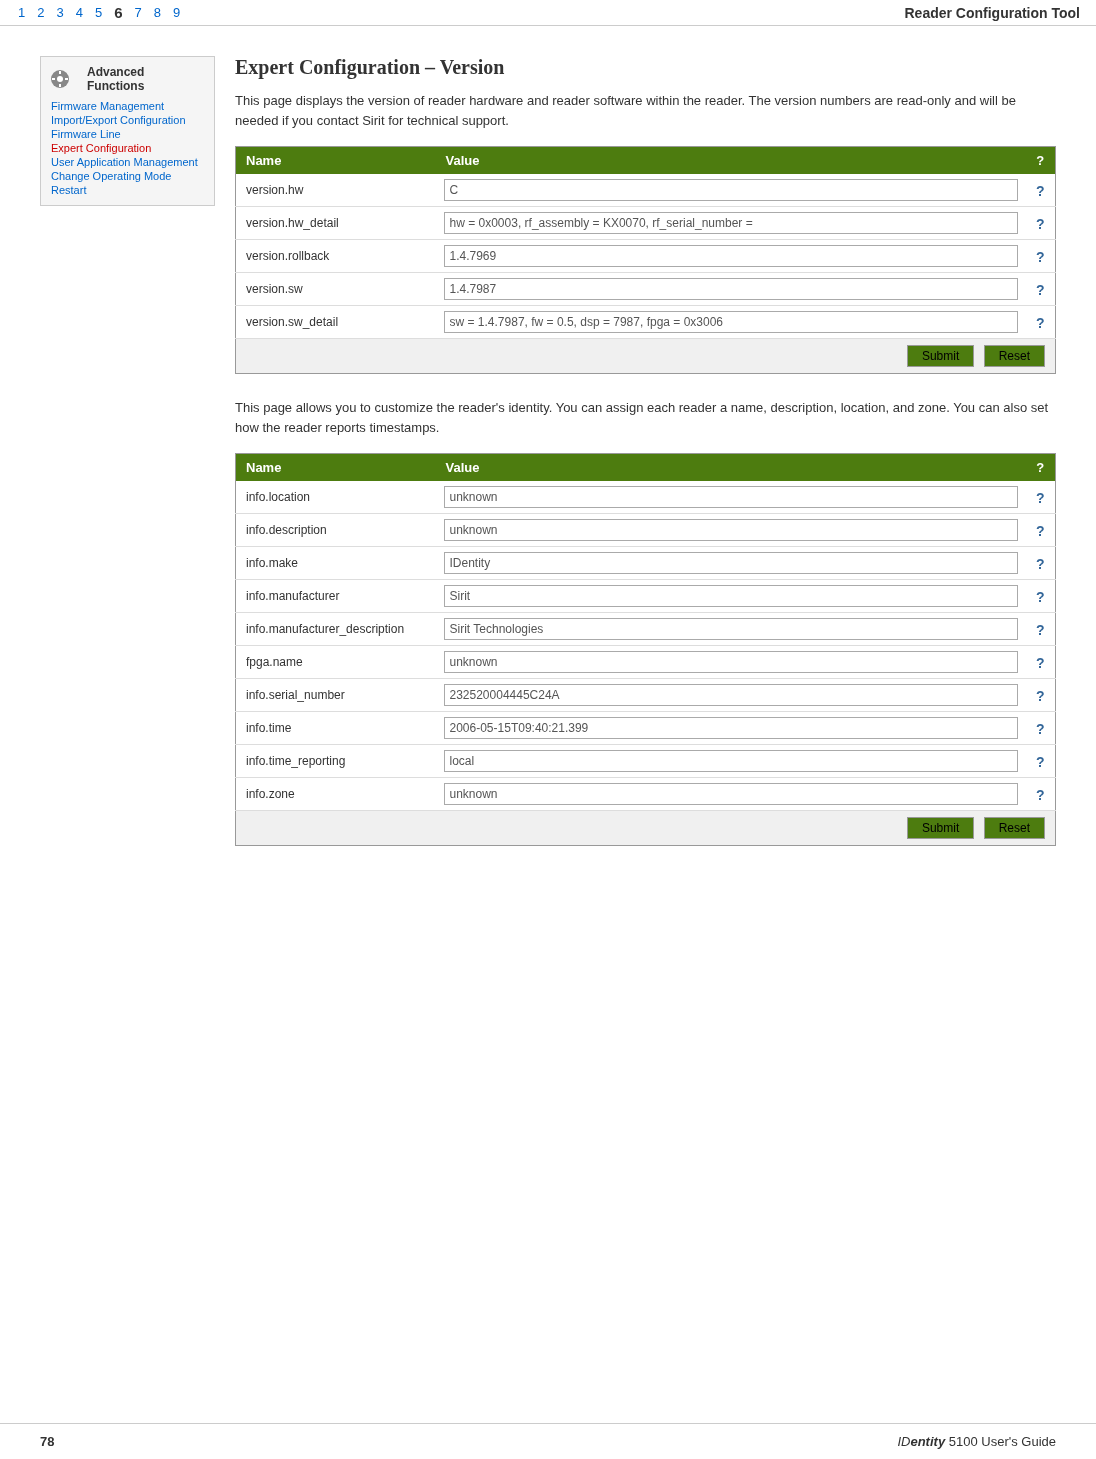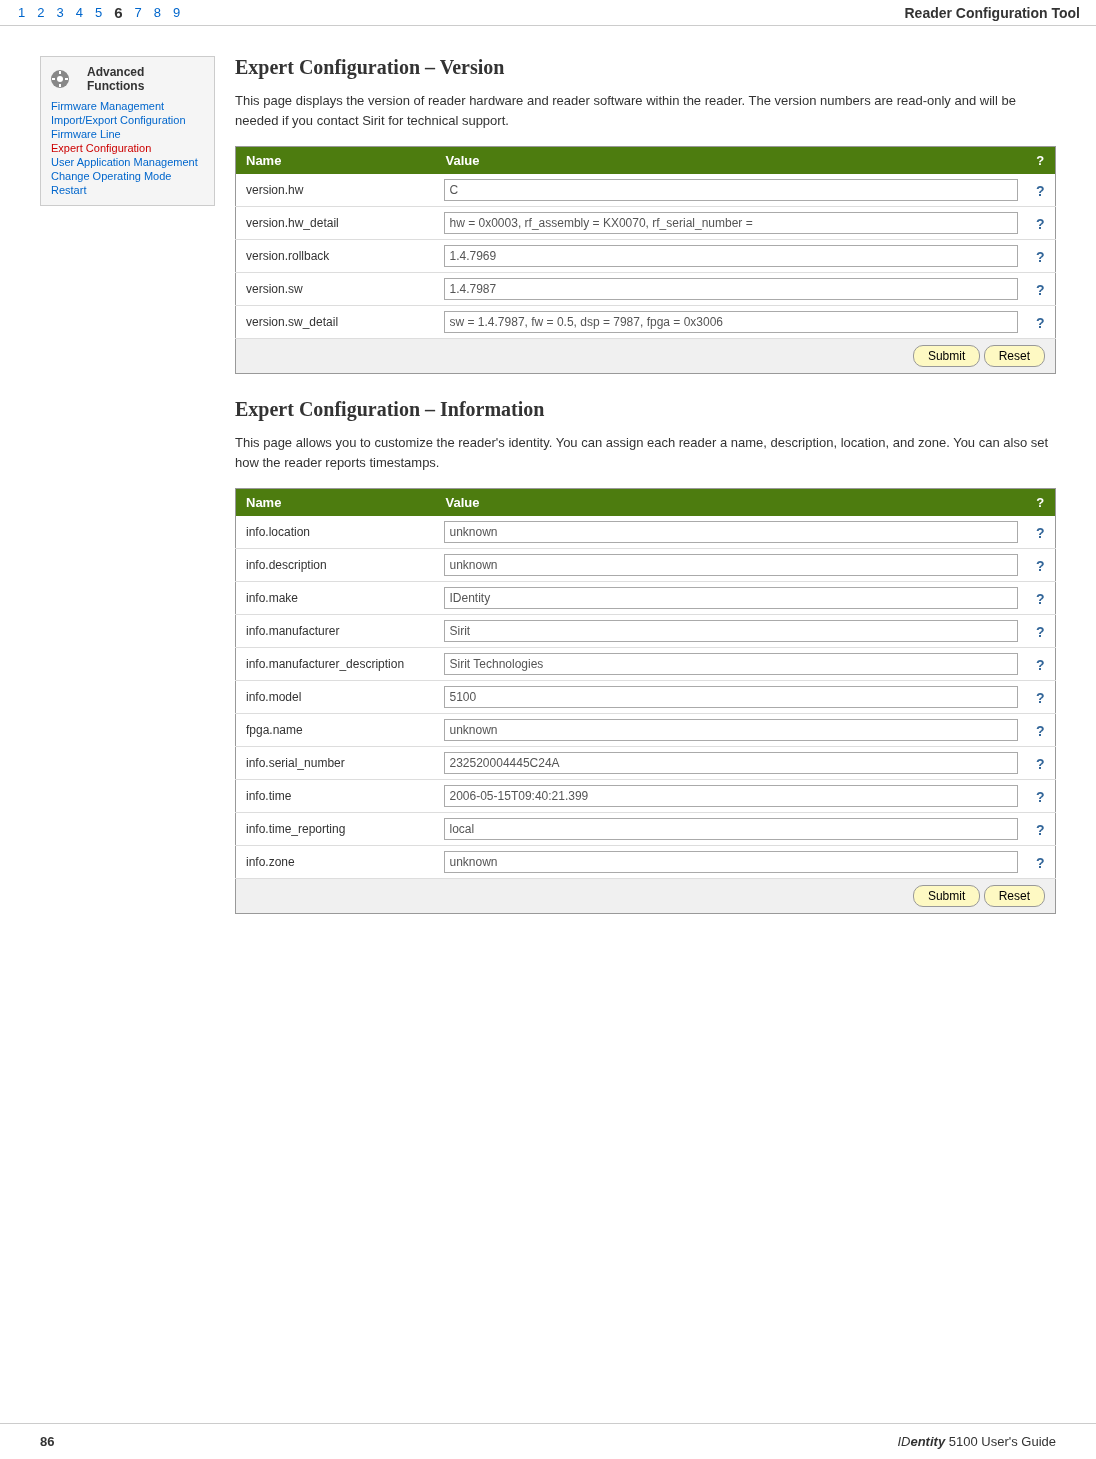--- a/index.html
+++ b/index.html
@@ -173,24 +173,25 @@
     }
     .table-footer {
       background: #f0f0f0;
       text-align: right;
       padding: 6px 10px;
       border-top: 1px solid #ddd;
     }
     .table-footer button {
       padding: 3px 14px;
       font-size: 12px;
+      margin-left: 6px;
       border: 1px solid #999;
-      background: #fef9c3;
+      background: #4d7c0f;
       cursor: pointer;
-      border-radius: 10px;
+      border-radius: 0;
     }
 
     
     .page-footer {
       display: flex;
       justify-content: space-between;
       align-items: flex-end;
       padding: 10px 40px;
       border-top: 1px solid #ccc;
       margin-top: auto;
@@ -332,21 +333,20 @@
       <tfoot>
         <tr>
           <td colspan="3" class="table-footer">
             <button>Submit</button>
             <button>Reset</button>
           </td>
         </tr>
       </tfoot>
     </table>
 
-    <h2 class="section-heading">Expert Configuration – Information</h2>
     <p class="section-desc">This page allows you to customize the reader's identity. You can assign each reader a name, description, location, and zone. You can also set how the reader reports timestamps.</p>
 
     <table class="config-table">
       <thead>
         <tr>
           <th>Name</th>
           <th>Value</th>
           <th class="help-col">
             <span style="color:#fff;font-weight:bold;">?</span>
           </th>
@@ -392,29 +392,20 @@
           <tr>
       <td class="name-col">info.manufacturer_description</td>
       <td class="value-col">
         <input type="text" value="Sirit Technologies" style="">
       </td>
       <td class="help-col">
         <span class="help-icon">?</span>
       </td>
     </tr>
           <tr>
-      <td class="name-col">info.model</td>
-      <td class="value-col">
-        <input type="text" value="5100" style="">
-      </td>
-      <td class="help-col">
-        <span class="help-icon">?</span>
-      </td>
-    </tr>
-          <tr>
       <td class="name-col">fpga.name</td>
       <td class="value-col">
         <input type="text" value="unknown" style="">
       </td>
       <td class="help-col">
         <span class="help-icon">?</span>
       </td>
     </tr>
           <tr>
       <td class="name-col">info.serial_number</td>
@@ -460,18 +451,18 @@
             <button>Reset</button>
           </td>
         </tr>
       </tfoot>
     </table>
 
   </div>
 </div>
 
 <div class="page-footer">
-  <span class="page-num">86</span>
+  <span class="page-num">78</span>
   <span class="footer-brand">
     <em>ID<strong>entity</strong></em>
     <span> 5100 User's Guide</span>
   </span>
 </div>
 
 </body></html>

